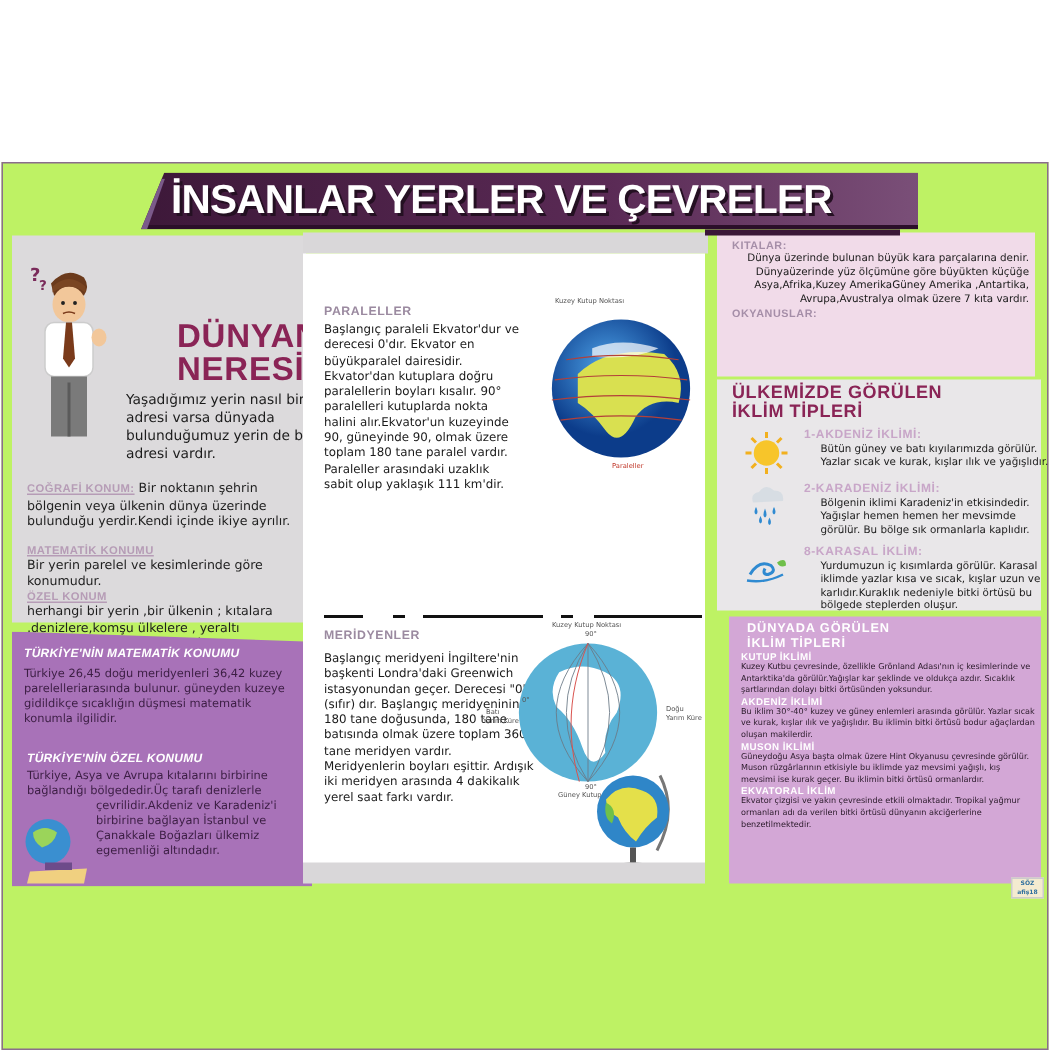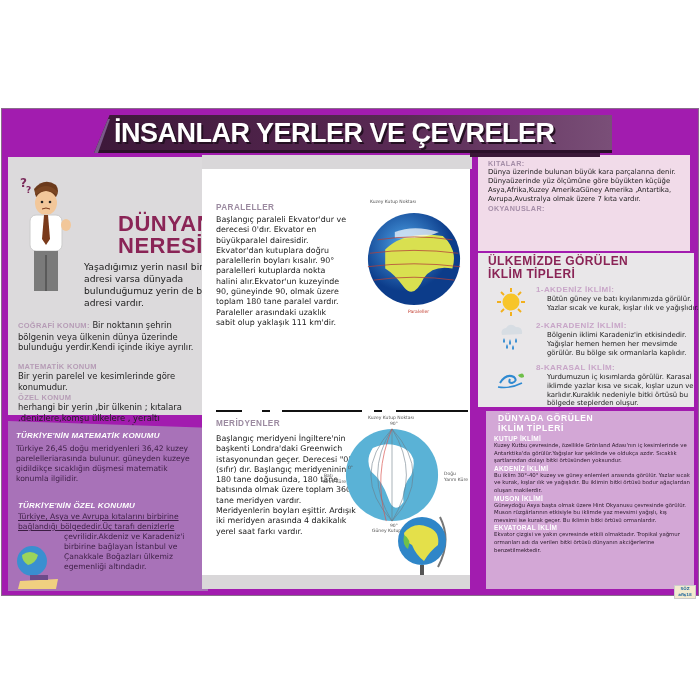--- a/index.html
+++ b/index.html
@@ -1,21 +1,21 @@
 <!DOCTYPE html>
 <html><head>
 <meta charset="utf-8">
 <style>
   * { box-sizing: border-box; margin: 0; padding: 0; }
   html, body { width: 700px; height: 700px; background: #ffffff; overflow: hidden; }
   body { font-family: "DejaVu Sans", sans-serif; position: relative; }
 
   .poster {
-    position: absolute; left: 1px; top: 108px; width: 698px; height: 488px;
-    border: 1px solid #8a6d8c; background: #a21caf;
+    position: absolute; left: 1px; top: 108px; width: 698px; height: 592px;
+    border: 1px solid #8a6d8c; background: #bef264;
   }
   
   .title-banner {
     position: absolute; left: 92px; top: 6px; width: 518px; height: 38px;
     background: linear-gradient(90deg, #3d1839 0%, #5a2a55 60%, #7a4f78 100%);
     clip-path: polygon(3% 0, 100% 0, 100% 100%, 0 100%);
     border-bottom: 3px solid #2b0f29;
   }
   .title-banner .accent {
     position: absolute; left: -14px; top: 4px; width: 30px; height: 34px; background: #7b5a8a;
@@ -37,21 +37,21 @@
   }
   .big-q {
     position: absolute; left: 70px; top: 56px; color: #8a2456;
     font-family: "Liberation Sans", sans-serif; font-weight: 900; font-size: 22px; line-height: 22px;
     letter-spacing: 0.5px; white-space: nowrap; margin-left: 40px;
   }
   .intro-text {
     position: absolute; left: 76px; top: 104px; width: 130px; font-size: 9.2px; line-height: 12px; color: #1b1b1b;
   }
   .sec-head {
-    font-family: "Liberation Sans", sans-serif; font-weight: bold; font-size: 7.5px; color: #b69cb6; letter-spacing: 0.3px;
+    font-family: "Liberation Sans", sans-serif; font-weight: bold; font-size: 7.5px; color: #b69cb6; letter-spacing: 0.3px; text-decoration: underline;
   }
   .lp-text { font-size: 8.4px; line-height: 10.5px; color: #1e1e1e; }
   .lp-block { position: absolute; left: 10px; width: 190px; }
 
   
   .turkey-panel {
     position: absolute; left: 6px; top: 312px; width: 200px; height: 170px;
     background: #a872b8; clip-path: polygon(0 0, 100% 4%, 100% 100%, 0 100%);
   }
   .tp-head { font-family: "Liberation Sans", sans-serif; font-weight: bold; font-size: 8px; color: #ffffff; letter-spacing: 0.2px; font-style: italic; }
@@ -67,21 +67,21 @@
   .c-text { font-size: 7.9px; line-height: 10.3px; color: #1a1a1a; }
   .divider-line { position: absolute; height: 2px; background: #111; top: 241px; }
   .globe-label { position: absolute; font-size: 4.5px; color: #555; white-space: nowrap; }
 
   
   .right-pink {
     position: absolute; left: 476px; top: 46px; width: 212px; height: 96px; background: #f1dbe9;
   }
   .right-pink .dark-bar { position: absolute; left: -8px; top: -2px; width: 130px; height: 4px; background: #3a1737; }
   .r-head { font-family: "Liberation Sans", sans-serif; font-weight: bold; font-size: 7.2px; color: #a58ea8; letter-spacing: 0.4px; }
-  .r-text { font-size: 6.9px; line-height: 9px; color: #1a1a1a; }
+  .r-text { font-size: 6.9px; line-height: 9px; color: #1a1a1a; text-align: right; }
   .right-gray {
     position: absolute; left: 476px; top: 144px; width: 216px; height: 154px; background: #e9e7e9;
   }
   .climate-title {
     position: absolute; left: 10px; top: 2px; color: #8a2456; font-family: "Liberation Sans", sans-serif;
     font-weight: 900; font-size: 12px; line-height: 13px; letter-spacing: 0.4px;
   }
   .climate-item { position: absolute; left: 0; width: 216px; }
   .climate-icon { position: absolute; left: 18px; width: 30px; height: 30px; }
   .climate-head { position: absolute; left: 58px; top: 0; font-family: "Liberation Sans", sans-serif; font-weight: 900; font-size: 8px; color: #c8a6c8; letter-spacing: 0.4px; }
@@ -130,37 +130,37 @@
     </div>
     <div class="intro-text">Yaşadığımız yerin nasıl bir adresi varsa dünyada bulunduğumuz yerin de bir adresi vardır.</div>
 
     <div class="lp-block" style="top:163px;">
       <div class="lp-text">
         <span class="sec-head">COĞRAFİ KONUM:</span>
         <span>Bir noktanın şehrin bölgenin veya ülkenin dünya üzerinde bulunduğu yerdir.Kendi içinde ikiye ayrılır.</span>
       </div>
     </div>
     <div class="lp-block" style="top:205px;">
-      <div class="sec-head">MATEMATİK KONUM</div>
+      <div class="sec-head">MATEMATİK KONUMU</div>
       <div class="lp-text">Bir yerin parelel ve kesimlerinde göre konumudur.</div>
     </div>
     <div class="lp-block" style="top:236px;">
       <div class="sec-head">ÖZEL KONUM</div>
       <div class="lp-text">herhangi bir yerin ,bir ülkenin ; kıtalara ,denizlere,komşu ülkelere , yeraltı kaynaklarına olan konumudur.</div>
     </div>
   </div>
 
   <div class="turkey-panel">
     <div style="position:absolute;left:8px;top:10px;width:186px;">
       <div class="tp-head">TÜRKİYE'NİN MATEMATİK KONUMU</div>
       <div class="tp-text" style="margin-top:4px;">Türkiye 26,45 doğu meridyenleri 36,42 kuzey parelelleriarasında bulunur. güneyden kuzeye gidildikçe sıcaklığın düşmesi matematik konumla ilgilidir.</div>
     </div>
     <div style="position:absolute;left:10px;top:80px;width:186px;">
       <div class="tp-head">TÜRKİYE'NİN ÖZEL KONUMU</div>
-      <div class="tp-text" style="margin-top:2px;text-decoration:underline;">Türkiye, Asya ve Avrupa kıtalarını birbirine bağlandığı bölgededir.Üç tarafı denizlerle</div>
+      <div class="tp-text" style="margin-top:2px;">Türkiye, Asya ve Avrupa kıtalarını birbirine bağlandığı bölgededir.Üç tarafı denizlerle</div>
       <div class="tp-text" style="margin-left:46px;width:134px;text-align:left;">çevrilidir.Akdeniz ve Karadeniz'i birbirine bağlayan İstanbul ve Çanakkale Boğazları ülkemiz egemenliği altındadır.</div>
     </div>
     <svg style="position:absolute;left:4px;top:120px;width:50px;height:50px;" viewBox="0 0 50 50">
       <circle cx="20" cy="20" r="15" fill="#3a8fd0"></circle>
       <path d="M10 14 Q18 8 26 14 Q24 22 16 24 Q10 20 10 14Z" fill="#9bd45a"></path>
       <path d="M8 40 L46 38 L44 48 L6 48 Z" fill="#f0d080"></path>
       <rect x="18" y="34" width="18" height="5" fill="#6d4b8a"></rect>
     </svg>
   </div>
 

